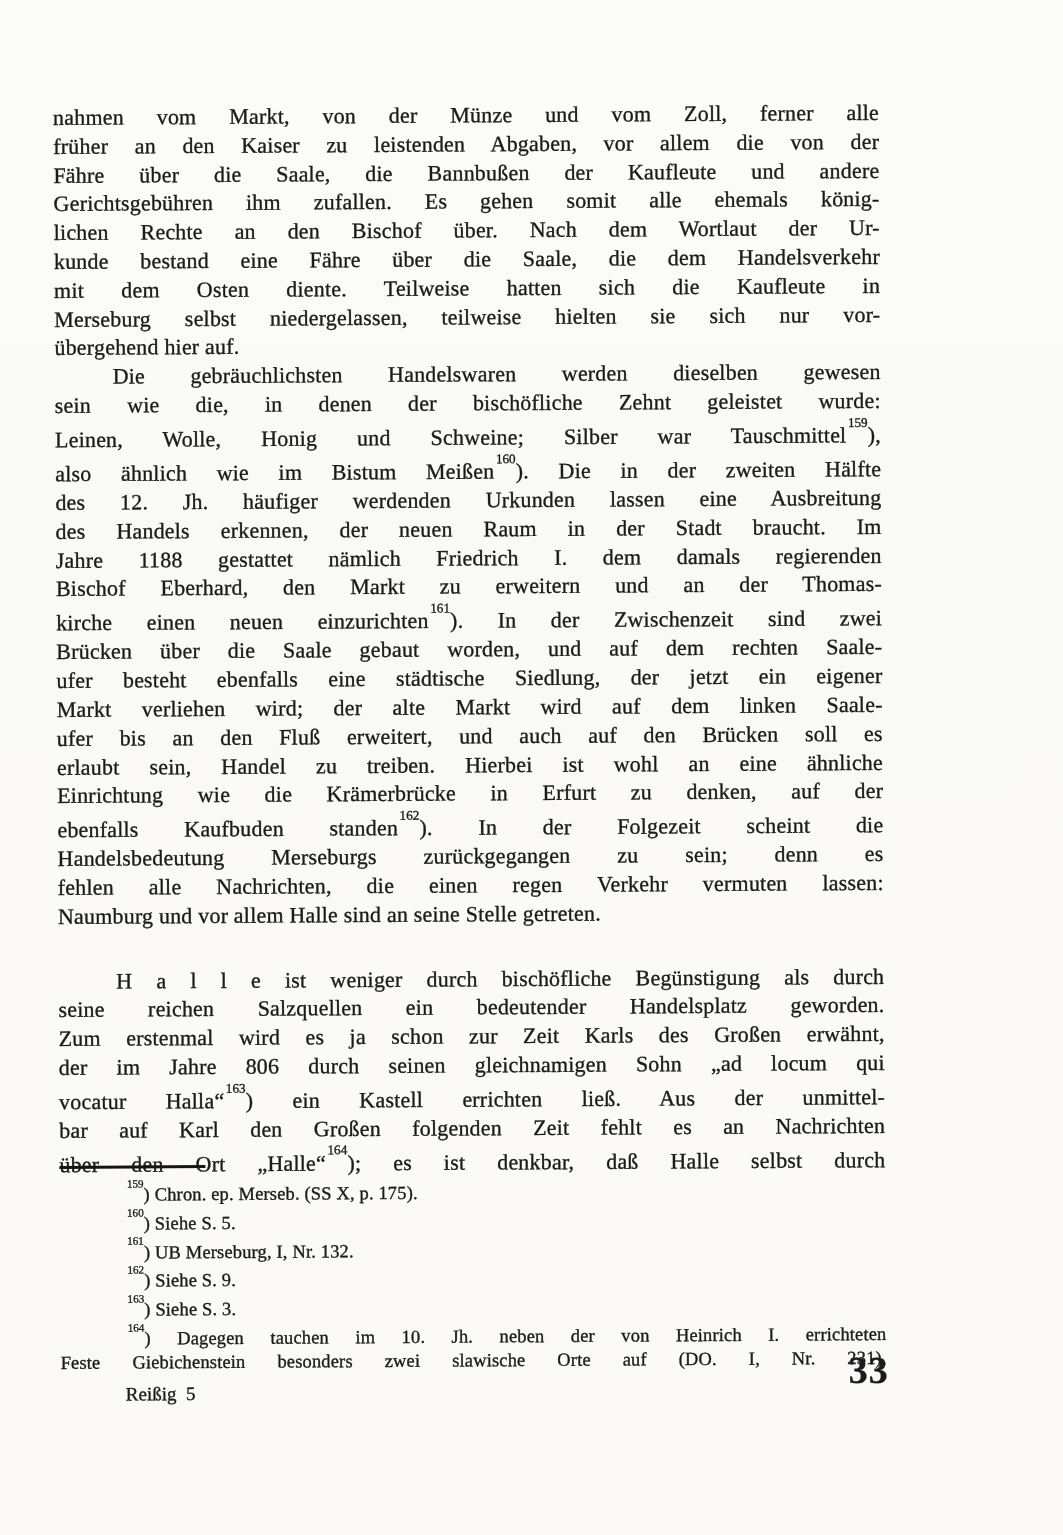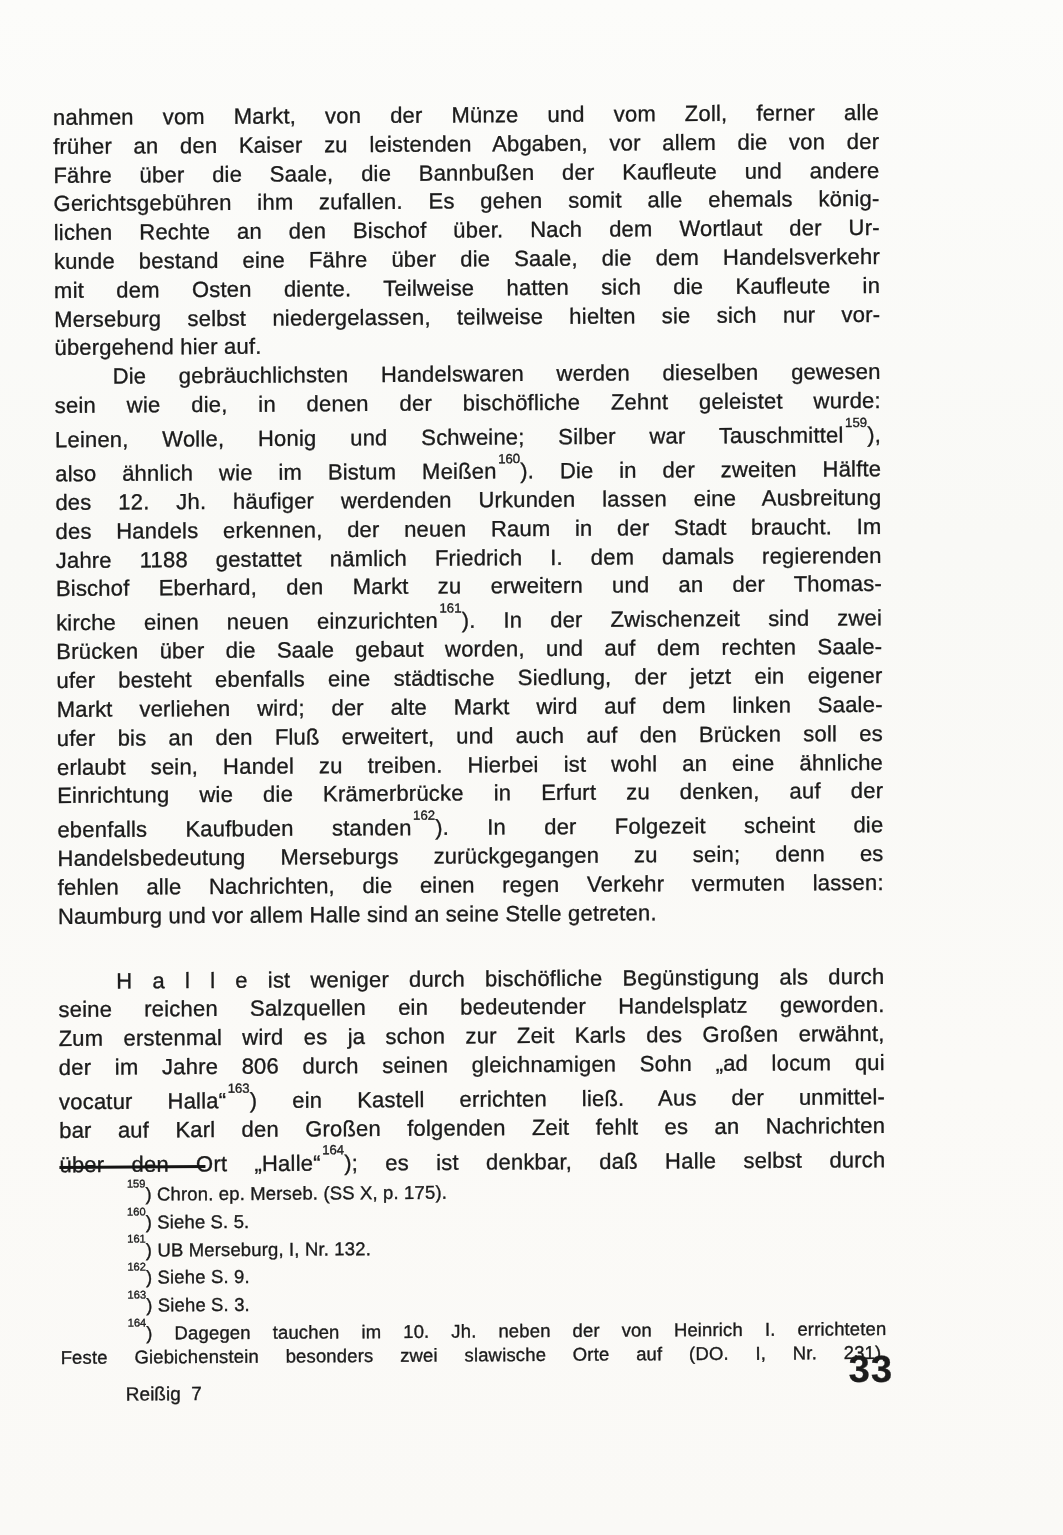--- a/index.html
+++ b/index.html
@@ -7,21 +7,21 @@
     padding: 0;
     background: #ffffff;
   }
   .page {
     position: relative;
     width: 1063px;
     height: 1535px;
     overflow: hidden;
     background:
       linear-gradient(180deg, #fcfcfa 0%, #f9f9f6 35%, #fbfaf7 70%, #faf9f6 100%);
-    font-family: Liberation Sans, sans-serif;
+    font-family: Liberation Serif, serif;
     color: #1b1b1b;
     -webkit-text-stroke: 0.35px #1b1b1b;
   }
   .scan {
     position: absolute;
     inset: 0;
     transform: rotate(-0.35deg);
     transform-origin: 50% 50%;
   }
   .body-text {
@@ -146,18 +146,18 @@
     <div class="footnotes">
         <div class="fn-line fn-first"><sup class="ref">159</sup>) Chron. ep. Merseb. (SS X, p. 175).</div>
         <div class="fn-line fn-first"><sup class="ref">160</sup>) Siehe S. 5.</div>
         <div class="fn-line fn-first"><sup class="ref">161</sup>) UB Merseburg, I, Nr. 132.</div>
         <div class="fn-line fn-first"><sup class="ref">162</sup>) Siehe S. 9.</div>
         <div class="fn-line fn-first"><sup class="ref">163</sup>) Siehe S. 3.</div>
         <div class="fn-line fn-first fn-just"><sup class="ref">164</sup>) Dagegen tauchen im 10. Jh. neben der von Heinrich I. errichteten</div>
         <div class="fn-line fn-just">Feste Giebichenstein besonders zwei slawische Orte auf (DO. I, Nr. 231),</div>
       </div>
 
-    <div class="footer-sig">Reißig  7</div>
+    <div class="footer-sig">Reißig  5</div>
 
     <div class="page-number">33</div>
 
   </div>
 </div>
 
 </body></html>

